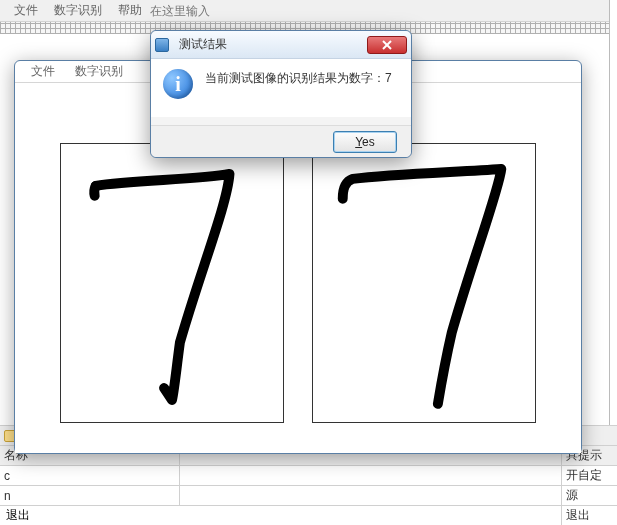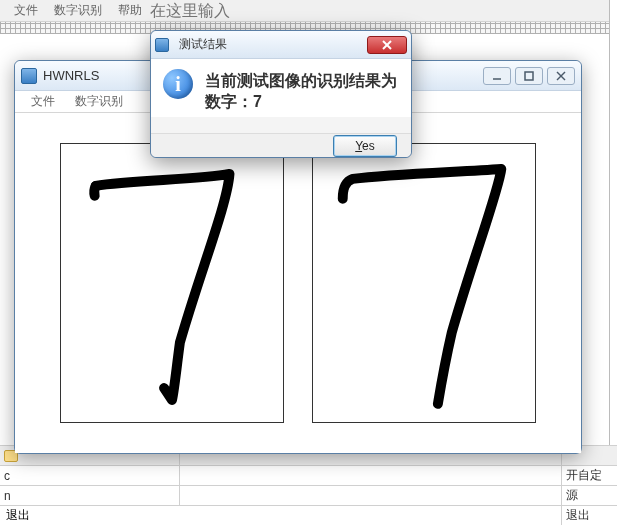--- a/index.html
+++ b/index.html
@@ -2,21 +2,21 @@
 <html><head>
 <meta charset="utf-8">
 <style>
   * { box-sizing: border-box; margin: 0; padding: 0; font-family: "Microsoft YaHei", Tahoma, sans-serif; }
   body { width: 617px; height: 525px; background: #fff; overflow: hidden; position: relative; }
 
   
   .bg-window { position: absolute; left: 0; top: 0; width: 617px; height: 525px; background: #fff; }
   .bg-menu { height: 22px; background: #f0f0f0; border-bottom: 1px solid #d4d4d4; display: flex; align-items: center; padding-left: 6px; font-size: 12px; color: #666; }
   .bg-menu span { padding: 2px 8px; }
-  .bg-menu input { font-size: 16px; border: none; background: transparent; color: #8b5cf6; width: 90px; }
+  .bg-menu input { font-size: 12px; border: none; background: transparent; color: #8b5cf6; width: 90px; }
   .bg-dots { height: 12px; background:
       repeating-linear-gradient(90deg, #b0b0b0 0 1px, transparent 1px 5px),
       repeating-linear-gradient(0deg, #b0b0b0 0 1px, transparent 1px 5px);
       background-color:#f6f6f6;
   }
 
   
   .footer-rows { position: absolute; left: 0; bottom: 0; width: 617px; }
   .footer-rows .row { height: 20px; border-top: 1px solid #d0d0d0; font-size: 12px; display: flex; align-items: center; background:#fff; }
   .footer-rows .row .cell-l { width: 180px; padding-left: 4px; color:#333; border-right:1px solid #d0d0d0; height:100%; display:flex; align-items:center;}
@@ -50,22 +50,22 @@
   .dlg-titlebar{height:28px; background:linear-gradient(#f7fbff,#dbe7f4); border-bottom:1px solid #c5d3e3;
       border-radius:6px 6px 0 0; display:flex; align-items:center; padding:10px 4px;}
   .dlg-titlebar .title{flex:1; font-size:12px; color:#333; padding-left:4px;}
   .dlg-close{width:40px;height:18px;border-radius:3px;background:linear-gradient(#e87a7a,#c83030);
       border:1px solid #8f1a1a; display:flex;align-items:center;justify-content:center;}
   .dlg-close svg{width:10px;height:10px;stroke:#fff;stroke-width:2;}
   .dlg-body{position:absolute;top:28px;left:0;right:0;bottom:40px;background:#fff;display:flex;align-items:flex-start;padding:10px 12px;}
   .info-icon{width:30px;height:30px;border-radius:50%;background:radial-gradient(circle at 30% 30%,#8ec7ff,#1e6fd4);
       color:#fff;font-weight:bold;font-family:Georgia,serif;font-size:20px;display:flex;align-items:center;justify-content:center;
       box-shadow:inset -2px -2px 4px rgba(0,0,0,.25);flex-shrink:0;}
-  .dlg-msg{font-size:16px;color:#333;padding-left:12px;padding-top:2px;line-height:1.3;font-weight:bold;}
-  .dlg-footer{position:absolute;left:0;right:0;bottom:0;height:24px;background:#f0f0f0;border-top:1px solid #dcdcdc;
+  .dlg-msg{font-size:12px;color:#333;padding-left:12px;padding-top:2px;line-height:1.3;}
+  .dlg-footer{position:absolute;left:0;right:0;bottom:0;height:32px;background:#f0f0f0;border-top:1px solid #dcdcdc;
       display:flex;align-items:center;justify-content:flex-end;gap:0;padding-right:14px;border-radius:0 0 6px 6px;}
   .dlg-btn{min-width:64px;height:22px;border:1px solid #8a8a8a;border-radius:3px;background:linear-gradient(#fdfdfd,#e4e4e4);
       font-size:12px;display:flex;align-items:center;justify-content:center;color:#222;}
   .dlg-btn.focus{border:1px solid #3c7fb1;box-shadow:0 0 0 1px #a8d2f0 inset;}
   .dlg-btn u{text-decoration:underline;}
 
   .right-edge{position:absolute;right:0;top:0;width:8px;height:525px;background:#fff;border-left:1px solid #bbb;}
 </style>
 </head>
 <body>
@@ -83,59 +83,42 @@
 <div class="right-edge"></div>
 
 <div class="footer-rows">
   <div class="row hdr">
     <div class="cell-l">
         <span class="folder-icon"></span>
       </div>
     <div class="cell-m"></div>
     <div class="cell-r"></div>
   </div>
+  <div class="row hdr">
+    <div class="cell-l">名称</div>
+    <div class="cell-m"></div>
+    <div class="cell-r">具提示</div>
+  </div>
   <div class="row">
     <div class="cell-l">c</div>
     <div class="cell-m"></div>
     <div class="cell-r">开自定</div>
   </div>
   <div class="row">
     <div class="cell-l">n</div>
     <div class="cell-m"></div>
     <div class="cell-r">源</div>
   </div>
   <div class="row">
     <div class="cell-m">退出</div>
     <div class="cell-r">退出</div>
   </div>
 </div>
 
 <div class="hw-window">
-  <div class="hw-titlebar">
-    <span class="app-icon"></span>
-    <span class="title">HWNRLS</span>
-    <div class="win-btns">
-      <div class="win-btn">
-          <svg viewBox="0 0 10 10">
-            <line x1="1" y1="8" x2="9" y2="8"></line>
-          </svg>
-        </div>
-      <div class="win-btn">
-          <svg viewBox="0 0 10 10">
-            <rect x="1" y="1" width="8" height="8"></rect>
-          </svg>
-        </div>
-      <div class="win-btn">
-          <svg viewBox="0 0 10 10">
-            <line x1="1" y1="1" x2="9" y2="9"></line>
-            <line x1="9" y1="1" x2="1" y2="9"></line>
-          </svg>
-        </div>
-    </div>
-  </div>
   <div class="hw-menu">
     <span>文件</span>
     <span>数字识别</span>
   </div>
   <div class="hw-body">
     <div class="canvas-box">
       <svg viewBox="0 0 224 280">
         <path d="M35 42 C 70 36, 140 36, 170 30 C 168 60, 140 130, 120 200 C 116 230, 114 250, 112 258 L 104 246" fill="none" stroke="#000" stroke-width="10" stroke-linecap="round" stroke-linejoin="round"></path>
         <path d="M35 42 C 34 44, 33 48, 34 52" fill="none" stroke="#000" stroke-width="10" stroke-linecap="round"></path>
       </svg>

